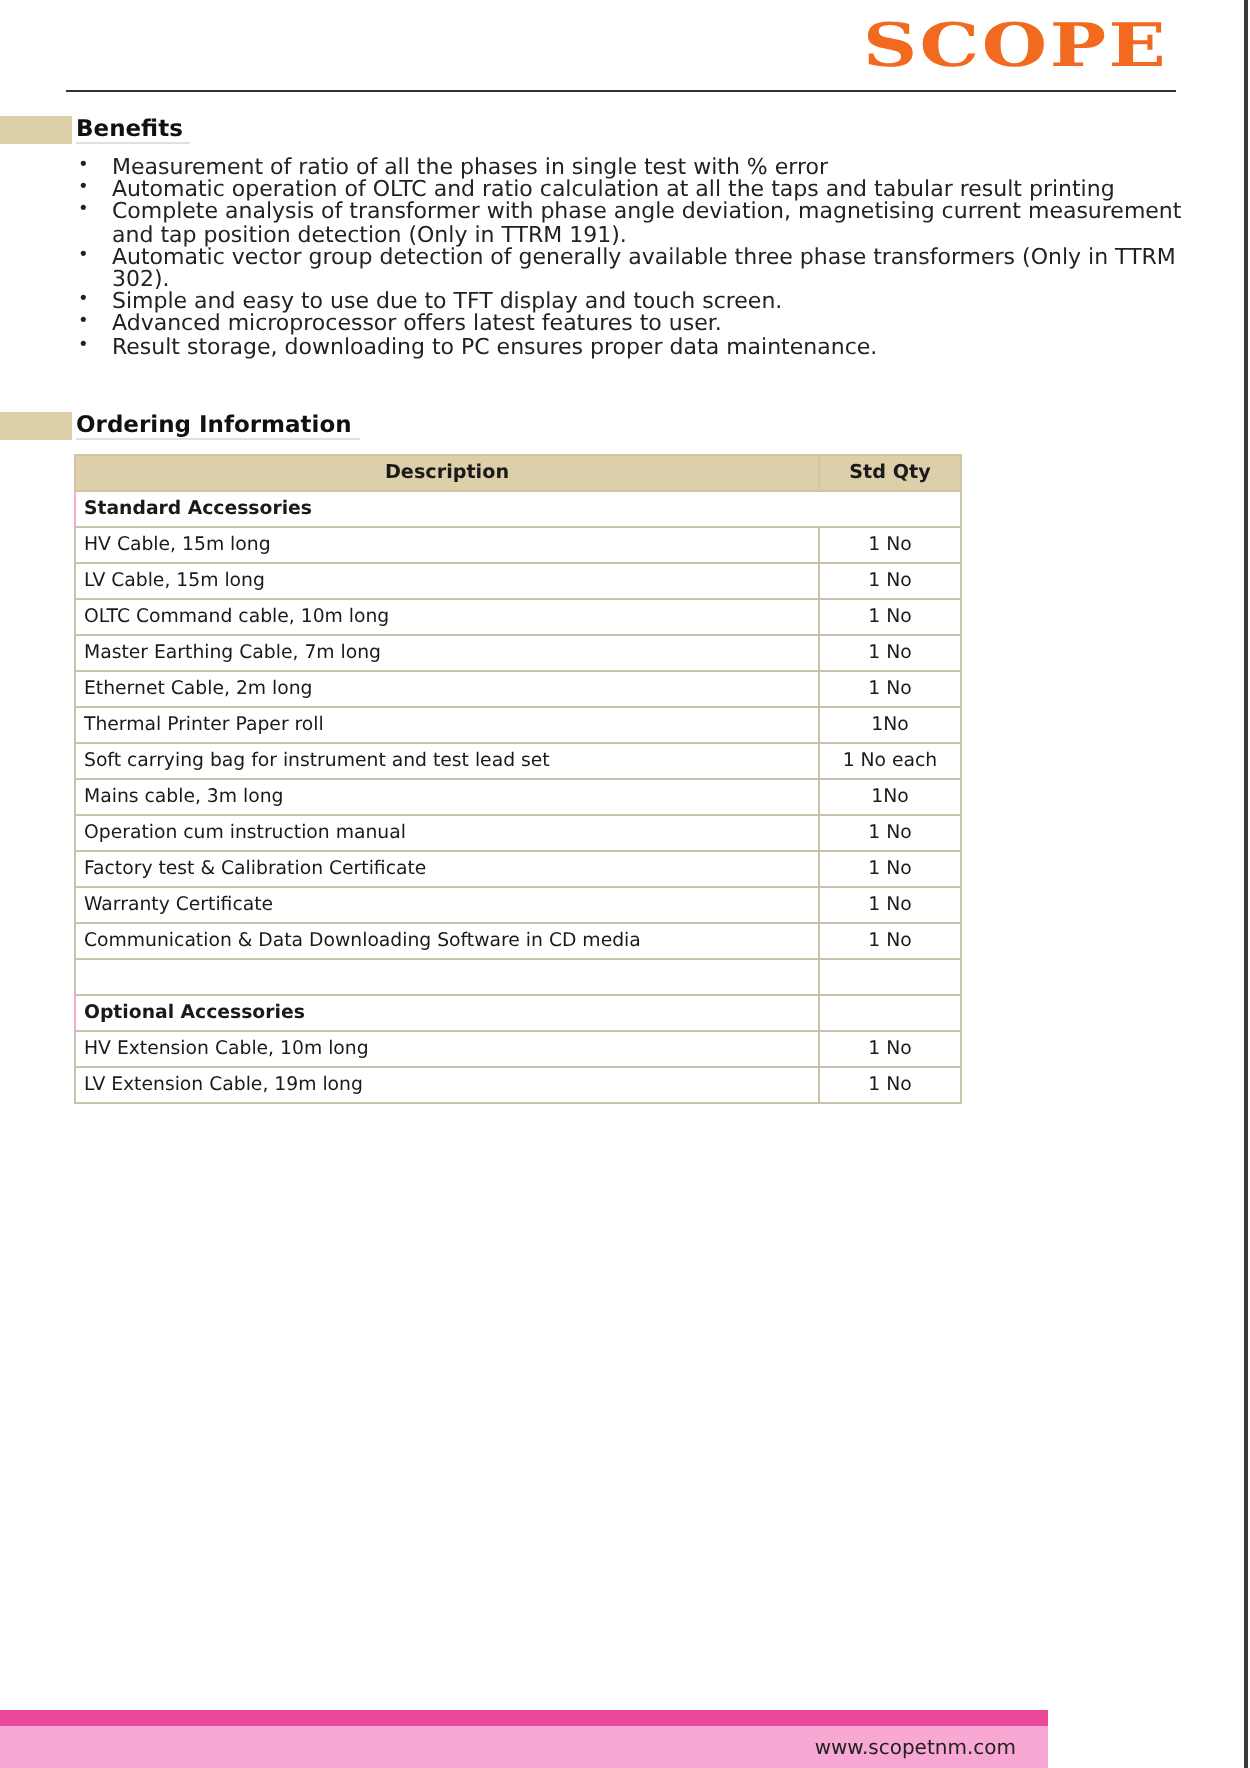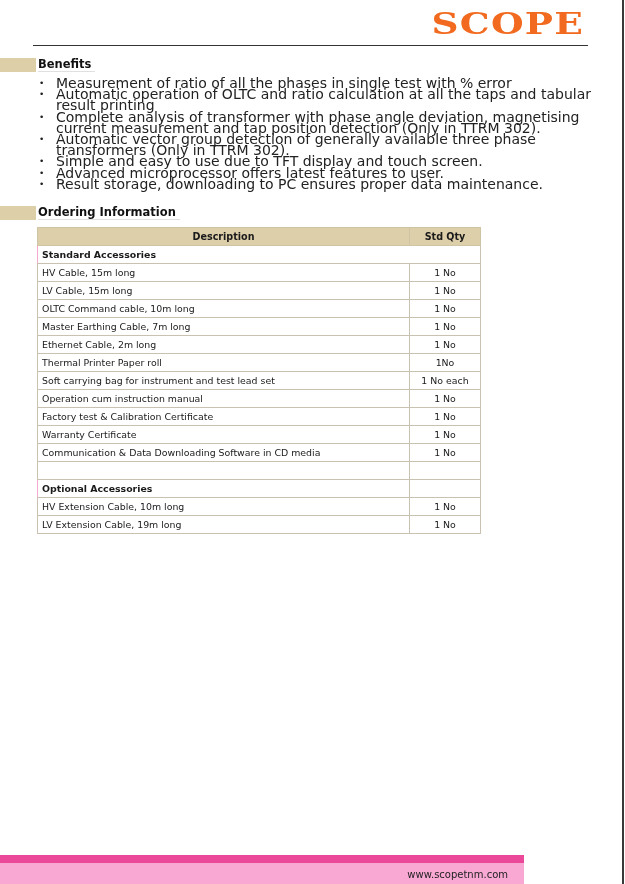--- a/index.html
+++ b/index.html
@@ -63,21 +63,21 @@
       background: #fff;
     }
     ul.benefits {
       position: absolute;
       left: 38px;
       top: 78px;
       width: 555px;
       margin: 0;
       padding: 0;
       list-style: none;
-      font-size: 14px;
+      font-size: 11px;
       line-height: 11.2px;
       color: #222;
     }
     ul.benefits li {
       position: relative;
       padding-left: 18px;
     }
     ul.benefits li::before {
       content: "\2022";
       position: absolute;
@@ -150,21 +150,21 @@
 
   <div class="logo">SCOPE</div>
   <div class="header-rule"></div>
 
   <div class="section-bar" style="top:58px;"></div>
   <div class="section-title" style="top:57px;">Benefits</div>
 
   <ul class="benefits">
     <li>Measurement of ratio of all the phases in single test with % error</li>
     <li>Automatic operation of OLTC and ratio calculation at all the taps and tabular result printing</li>
-    <li>Complete analysis of transformer with phase angle deviation, magnetising current measurement and tap position detection (Only in TTRM 302).</li>
+    <li>Complete analysis of transformer with phase angle deviation, magnetising current measurement and tap position detection (Only in TTRM 191).</li>
     <li>Automatic vector group detection of generally available three phase transformers (Only in TTRM 302).</li>
     <li>Simple and easy to use due to TFT display and touch screen.</li>
     <li>Advanced microprocessor offers latest features to user.</li>
     <li>Result storage, downloading to PC ensures proper data maintenance.</li>
   </ul>
 
   <div class="section-bar" style="top:206px;"></div>
   <div class="section-title" style="top:205px;">Ordering Information</div>
 
   <table class="order">
@@ -200,20 +200,24 @@
       </tr>
       <tr>
         <td class="desc">Thermal Printer Paper roll</td>
         <td class="qty">1No</td>
       </tr>
       <tr>
         <td class="desc">Soft carrying bag for instrument and test lead set</td>
         <td class="qty">1 No each</td>
       </tr>
       <tr>
+        <td class="desc">Mains cable, 3m long</td>
+        <td class="qty">1No</td>
+      </tr>
+      <tr>
         <td class="desc">Operation cum instruction manual</td>
         <td class="qty">1 No</td>
       </tr>
       <tr>
         <td class="desc">Factory test &amp; Calibration Certificate</td>
         <td class="qty">1 No</td>
       </tr>
       <tr>
         <td class="desc">Warranty Certificate</td>
         <td class="qty">1 No</td>

